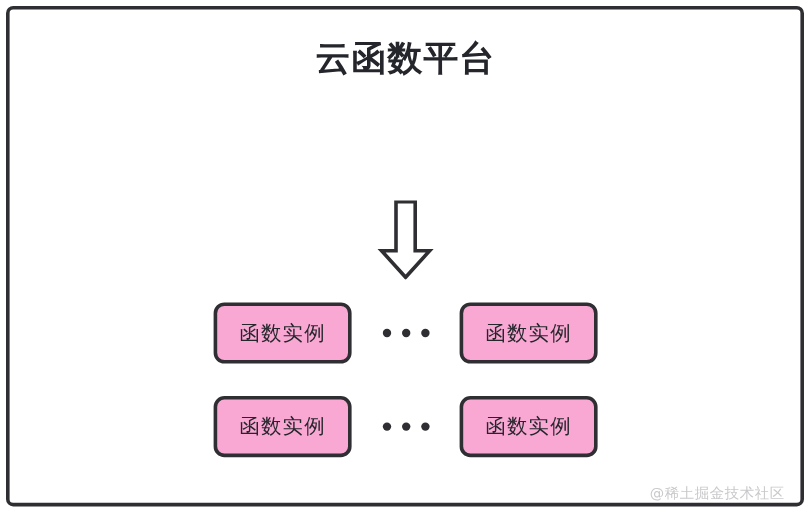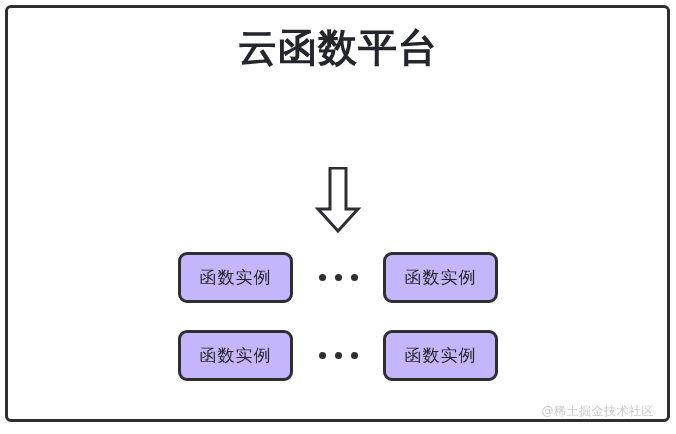--- a/index.html
+++ b/index.html
@@ -33,21 +33,21 @@
     background: #ffffff;
   }
 
   
   .platform-title {
     position: absolute;
     left: 0;
     top: 28px;
     width: 676px;
     text-align: center;
-    font-size: 39px;
+    font-size: 29px;
     font-weight: bold;
     color: #25262b;
     letter-spacing: 1px;
     line-height: 40px;
   }
 
   
   .cloud-func-box {
     position: absolute;
     left: 256px;
@@ -89,21 +89,21 @@
   }
   .instance-row.row-1 { top: 252px; }
   .instance-row.row-2 { top: 330px; }
 
   .instance-box {
     width: 115px;
     height: 51px;
     box-sizing: border-box;
     border: 3px solid #2f2f33;
     border-radius: 9px;
-    background: #c4b5fd;
+    background: #f9a8d4;
     display: flex;
     align-items: center;
     justify-content: center;
   }
   .instance-label {
     font-size: 17px;
     color: #25262b;
     letter-spacing: 1px;
   }
 

